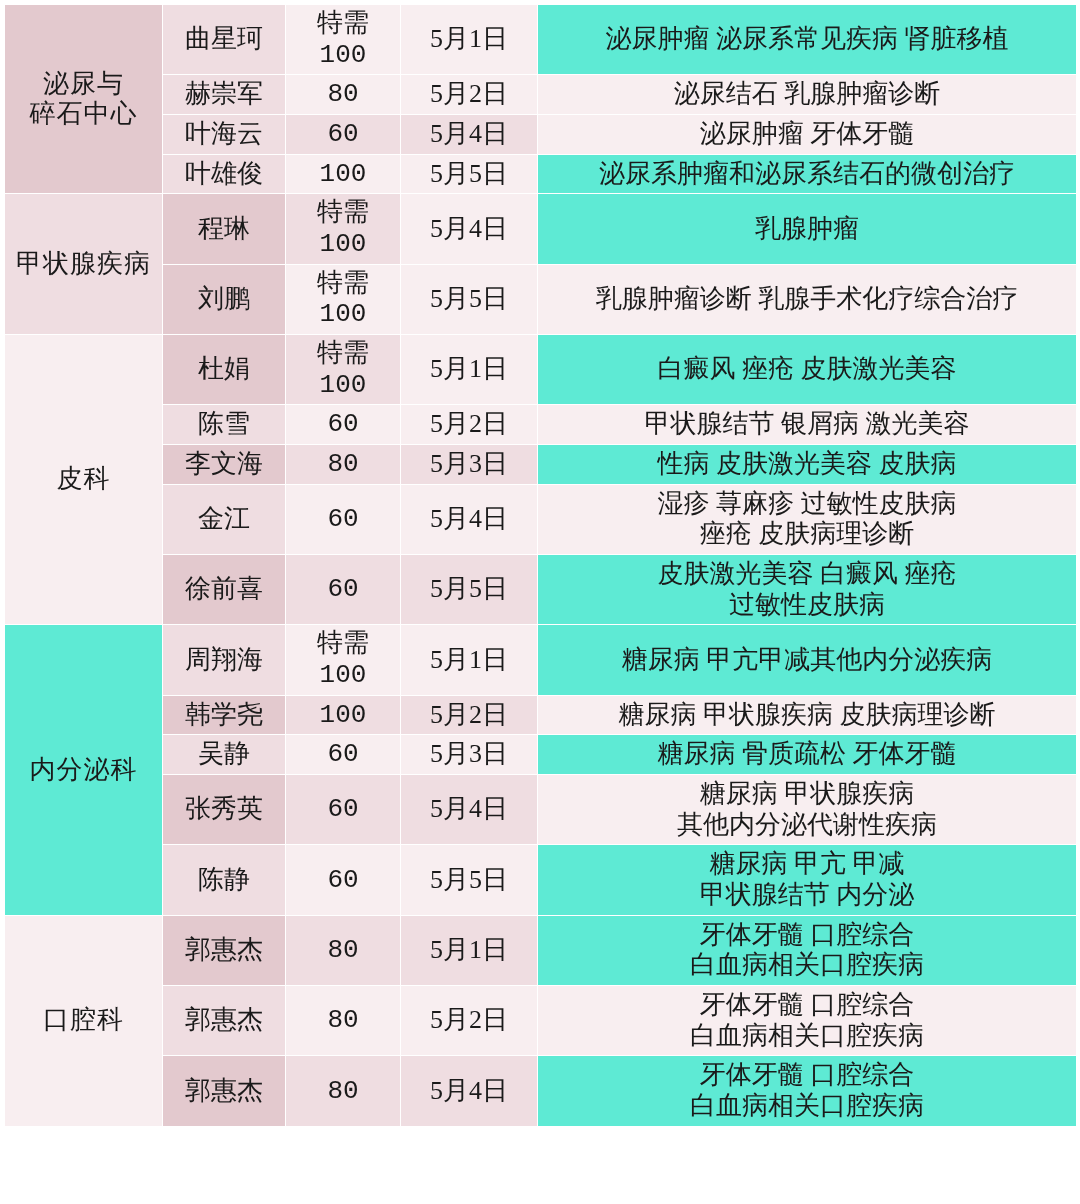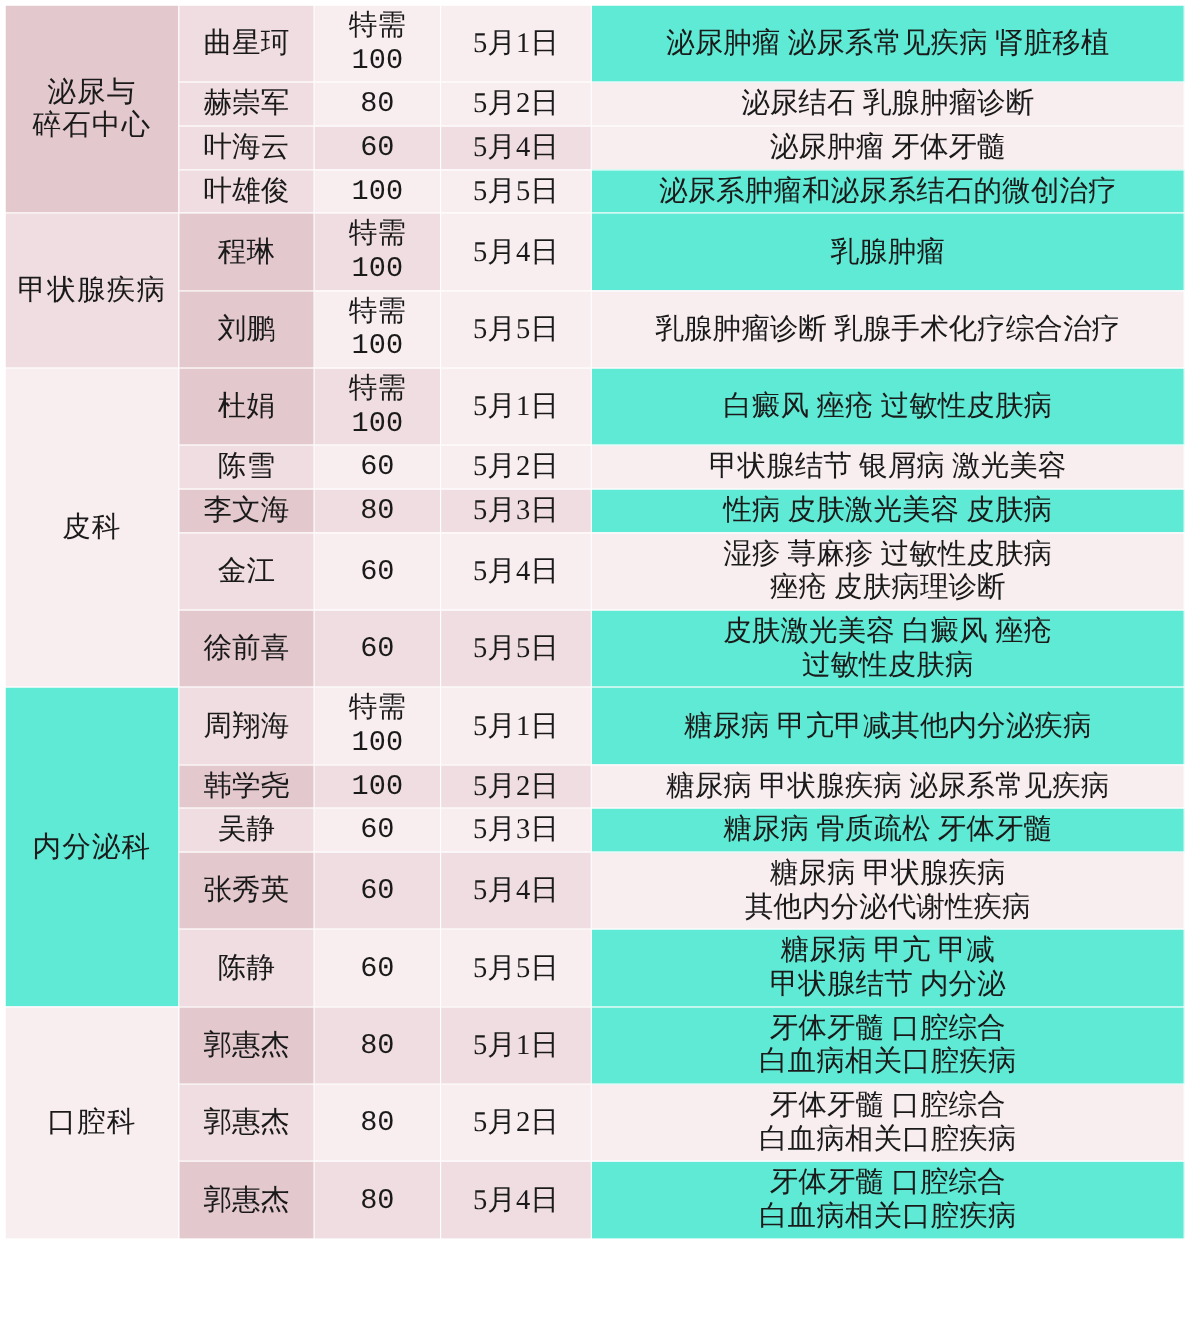--- a/index.html
+++ b/index.html
@@ -101,21 +101,21 @@
 100</td>
         <td class="date sh-c">5月5日</td>
         <td class="spec sh-c">乳腺肿瘤诊断  乳腺手术化疗综合治疗</td>
       </tr>
       <tr>
         <td class="dept sh-c" rowspan="5">皮科</td>
         <td class="name sh-a">杜娟</td>
         <td class="fee sh-b">特需
 100</td>
         <td class="date sh-c">5月1日</td>
-        <td class="spec sh-d">白癜风  痤疮  过敏性皮肤病</td>
+        <td class="spec sh-d">白癜风  痤疮  皮肤激光美容</td>
       </tr>
       <tr>
         <td class="name sh-b">陈雪</td>
         <td class="fee sh-c">60</td>
         <td class="date sh-c">5月2日</td>
         <td class="spec sh-c">甲状腺结节  银屑病  激光美容</td>
       </tr>
       <tr>
         <td class="name sh-a">李文海</td>
         <td class="fee sh-b">80</td>
@@ -141,21 +141,21 @@
         <td class="name sh-b">周翔海</td>
         <td class="fee sh-c">特需
 100</td>
         <td class="date sh-c">5月1日</td>
         <td class="spec sh-d">糖尿病  甲亢甲减其他内分泌疾病</td>
       </tr>
       <tr>
         <td class="name sh-a">韩学尧</td>
         <td class="fee sh-b">100</td>
         <td class="date sh-b">5月2日</td>
-        <td class="spec sh-c">糖尿病  甲状腺疾病  泌尿系常见疾病</td>
+        <td class="spec sh-c">糖尿病  甲状腺疾病  皮肤病理诊断</td>
       </tr>
       <tr>
         <td class="name sh-b">吴静</td>
         <td class="fee sh-c">60</td>
         <td class="date sh-c">5月3日</td>
         <td class="spec sh-d">糖尿病  骨质疏松  牙体牙髓</td>
       </tr>
       <tr>
         <td class="name sh-a">张秀英</td>
         <td class="fee sh-b">60</td>

